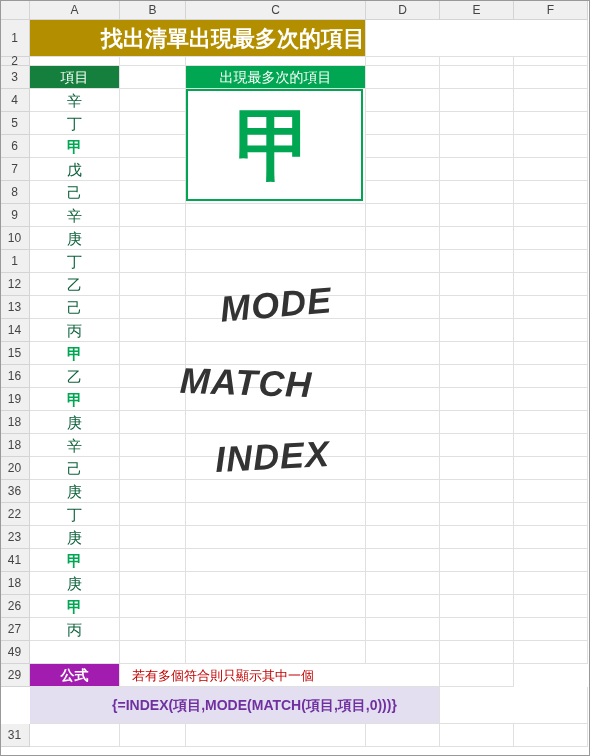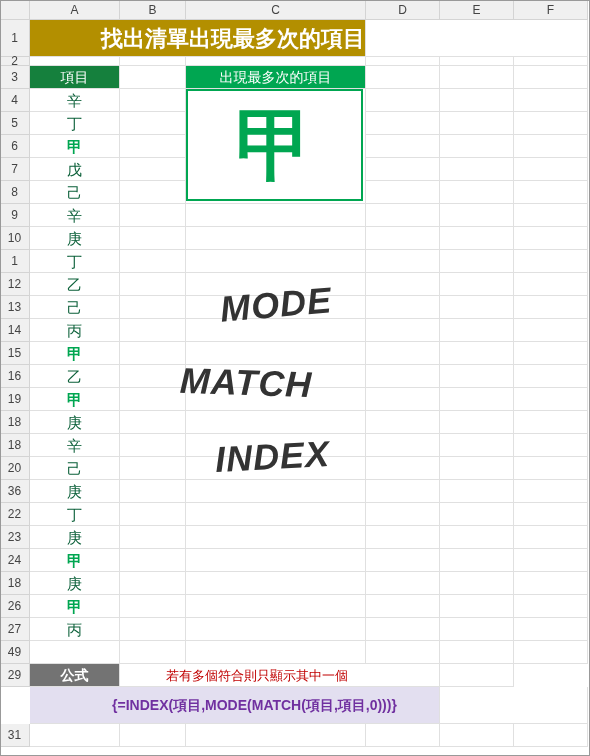--- a/index.html
+++ b/index.html
@@ -117,31 +117,31 @@
   font-weight: 900;
   font-style: italic;
   color: #333;
   font-size: 36px;
   letter-spacing: 1px;
 }
 .wa-mode  { left: 220px; top: 284px; transform: rotate(-5deg); }
 .wa-match { left: 180px; top: 362px; transform: rotate(2deg); }
 .wa-index { left: 215px; top: 436px; transform: rotate(-3deg); }
 .formula-label {
-  background: #737373;
+  background: #a21caf;
   color: #fff;
   font-weight: bold;
   font-size: 14px;
 }
 .note-cell {
   grid-column: 3 / 6;
   color: #c00000;
   font-size: 13px;
   text-align: left;
-  padding-left: 46px;
+  padding-left: 12px;
 }
 .formula-cell {
   grid-column: 2 / 6;
   background: #e3dff0;
   color: #7030a0;
   font-size: 14px;
   font-weight: bold;
   text-align: center;
   height: 37px;
   line-height: 37px;
@@ -324,21 +324,21 @@
     <div class="cell"></div>
     <div class="cell"></div>
     <div class="cell"></div>
     <div class="row-header">23</div>
     <div class="cell item-val">庚</div>
     <div class="cell"></div>
     <div class="cell"></div>
     <div class="cell"></div>
     <div class="cell"></div>
     <div class="cell"></div>
-    <div class="row-header">24</div>
+    <div class="row-header">41</div>
     <div class="cell item-val highlight">甲</div>
     <div class="cell"></div>
     <div class="cell"></div>
     <div class="cell"></div>
     <div class="cell"></div>
     <div class="cell"></div>
     <div class="row-header">18</div>
     <div class="cell item-val">庚</div>
     <div class="cell"></div>
     <div class="cell"></div>

